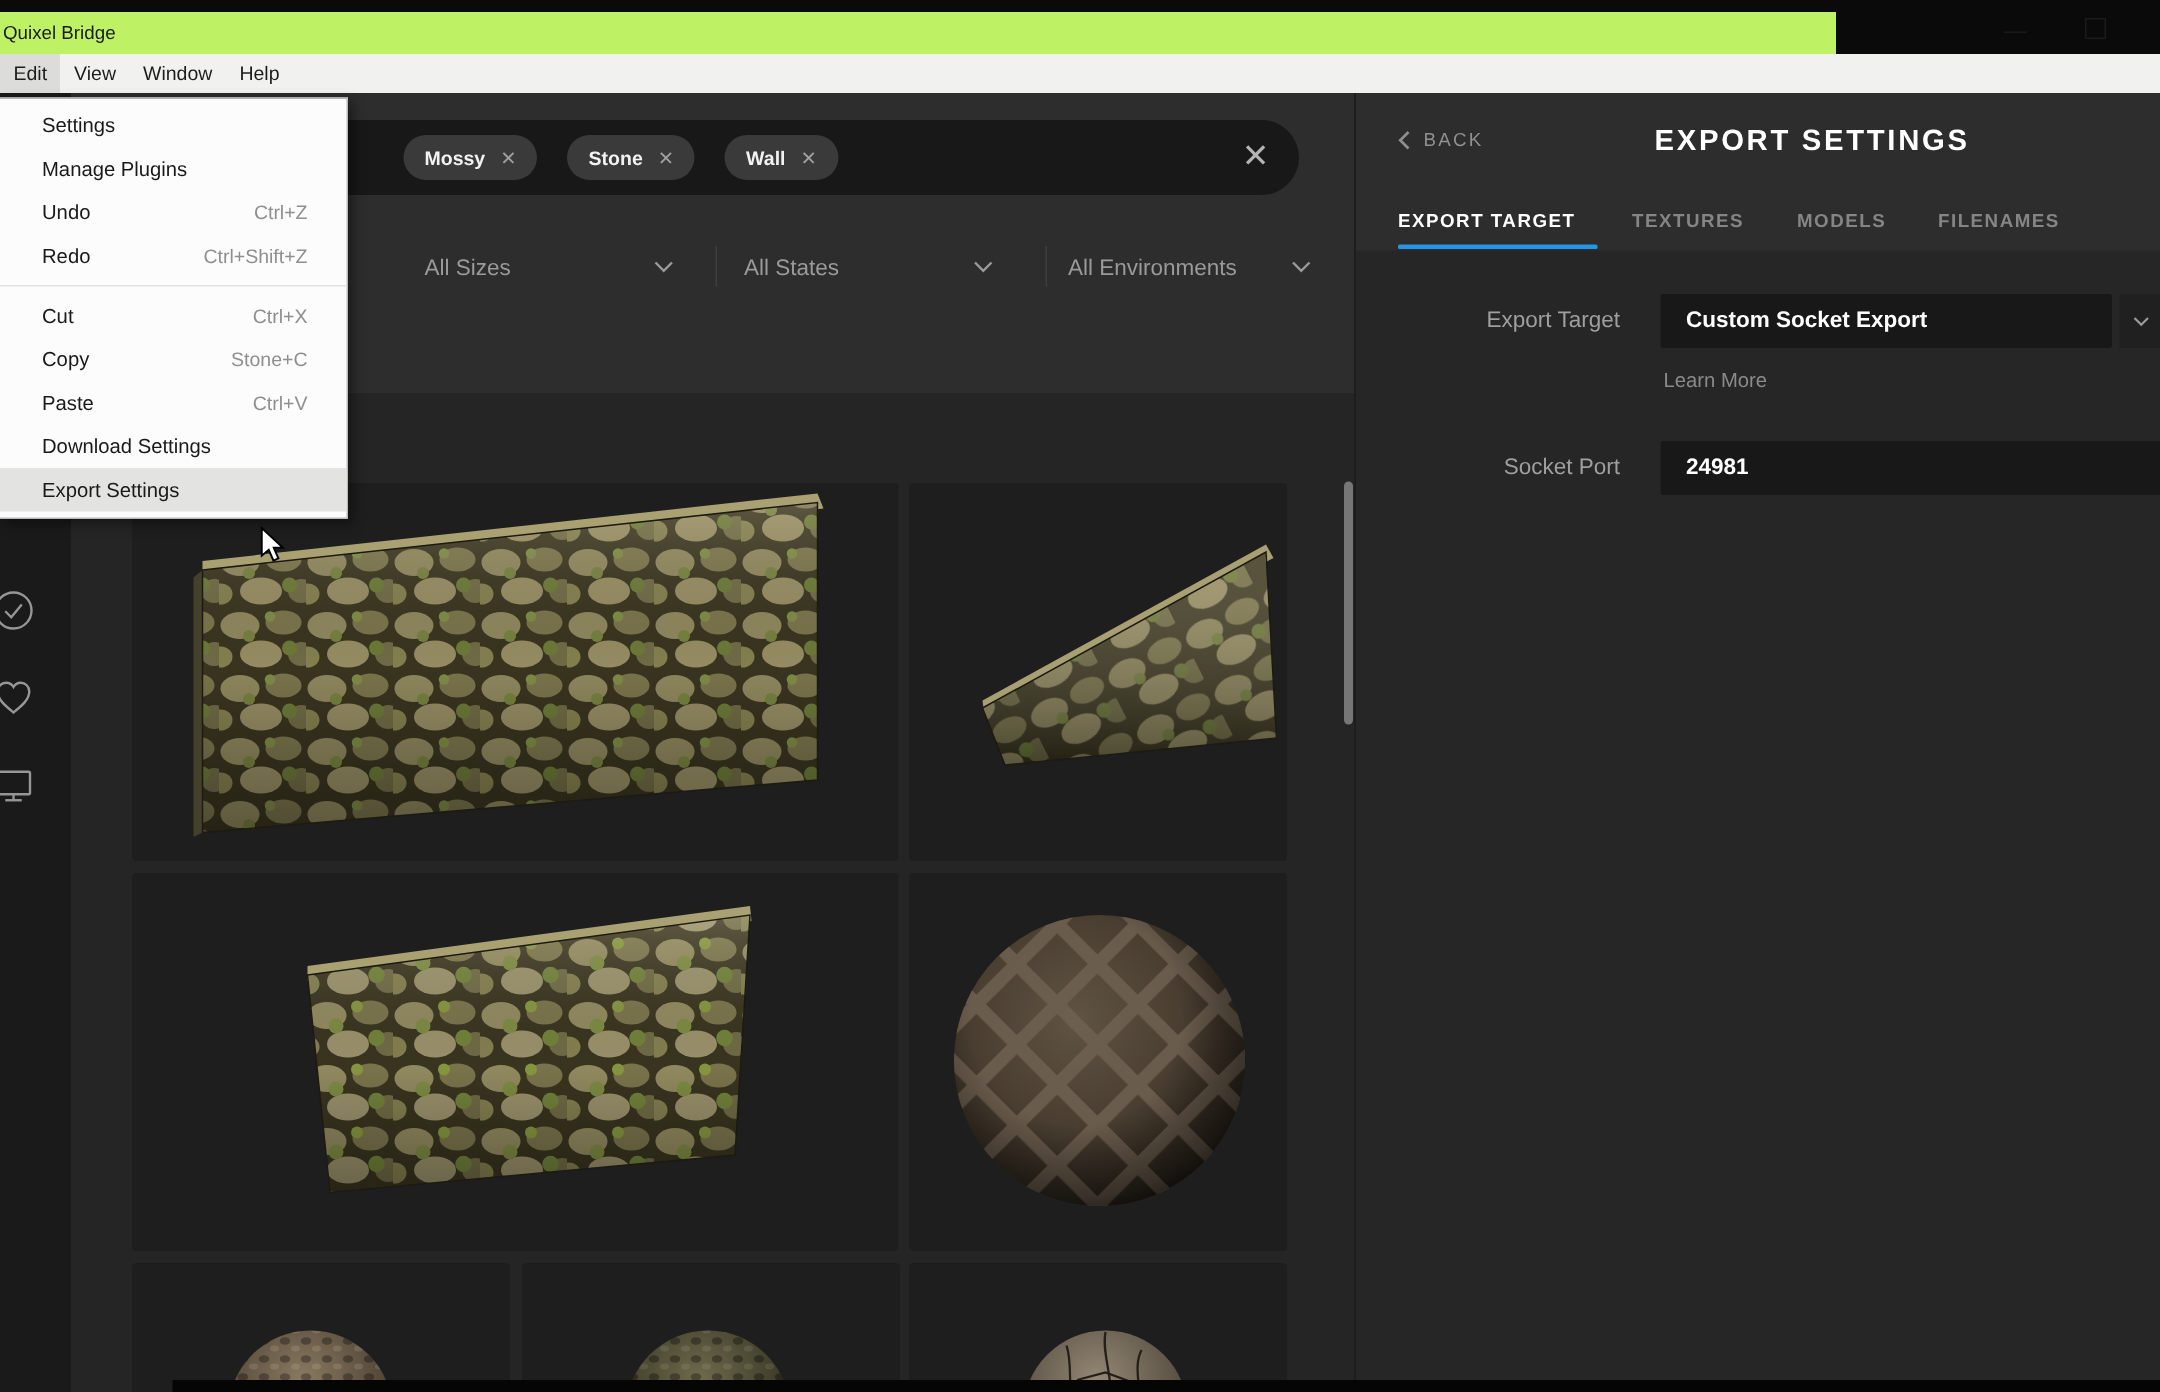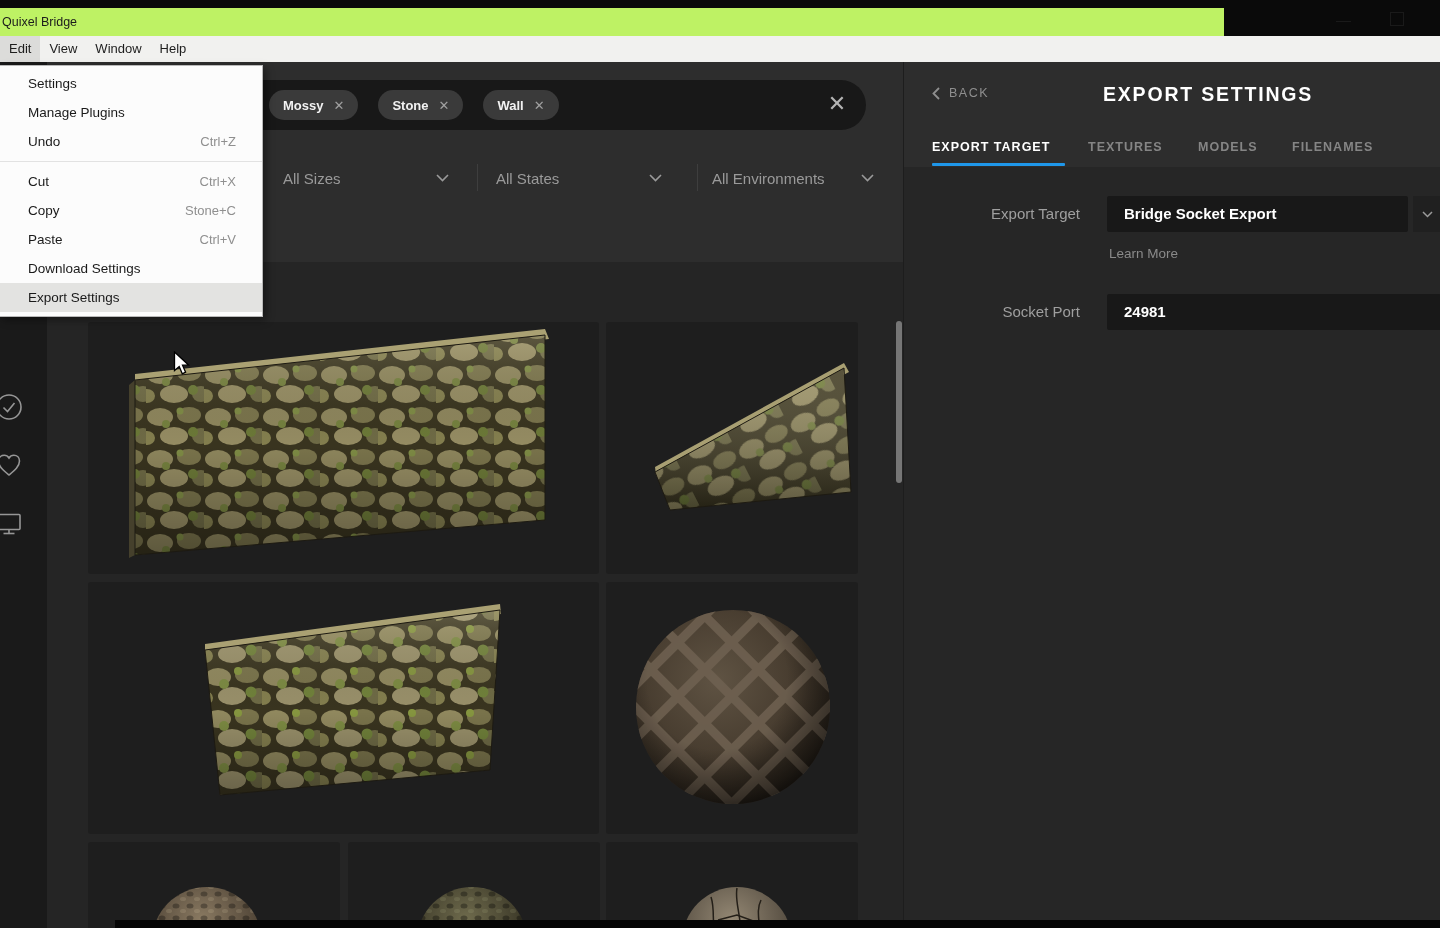--- a/index.html
+++ b/index.html
@@ -55,21 +55,21 @@
 
   .field-label { position:absolute; left:28px; width:148px; text-align:right; font-size:15px; color:#9f9f9f; }
   .dd-box { position:absolute; left:203px; top:134px; width:301px; height:36px; background:#181818; border-radius:2px; }
   .dd-value { padding-left:17px; line-height:36px; font-size:15px; font-weight:bold; color:#fff; }
   .dd-chevron-box { position:absolute; left:509px; top:134px; width:28px; height:36px; background:#202020; display:flex; align-items:center; justify-content:center; }
   .learn-more { position:absolute; left:205px; top:184px; font-size:13.5px; color:#8a8a8a; cursor:default; }
   .port-box { position:absolute; left:203px; top:232px; width:334px; height:36px; background:#181818; border-radius:2px; }
   .port-value { padding-left:17px; line-height:36px; font-size:15px; font-weight:bold; color:#fff; }
 
   
-  .edit-menu { position:absolute; left:0; top:65px; width:263px; background:#fcfcfc; border:1px solid #b9b9b9; border-left:none; box-shadow:3px 3px 8px rgba(0,0,0,0.4); z-index:50; padding:3px 0 4px 0; }
+  .edit-menu { position:absolute; left:0; top:65px; width:232px; background:#fcfcfc; border:1px solid #b9b9b9; border-left:none; box-shadow:3px 3px 8px rgba(0,0,0,0.4); z-index:50; padding:3px 0 4px 0; }
   .menu-item { height:29px; display:flex; align-items:center; justify-content:space-between; padding:0 26px 0 28px; font-size:13.5px; color:#1a1a1a; cursor:default; }
   .menu-item.hl { background:#e3e3e1; }
   .menu-shortcut { color:#8f8f8f; font-size:13px; }
   .menu-sep { height:1px; background:#e2e2e2; margin:5px 0; }
 
   .cursor { position:absolute; left:173px; top:351px; z-index:100; }
   .bottom-bar { position:absolute; left:115px; top:920px; width:1325px; height:8px; background:#050505; z-index:60; }
   .top-strip { position:absolute; left:0; top:0; width:1440px; height:8px; background:#0a0a0a; }
 </style>
 </head>
@@ -324,21 +324,21 @@
     <div class="tabs">
       <span class="tab active" style="width:156px">EXPORT TARGET</span>
       <span class="tab" style="width:110px">TEXTURES</span>
       <span class="tab" style="width:94px">MODELS</span>
       <span class="tab">FILENAMES</span>
     </div>
     <div class="tab-underline"></div>
 
     <div class="field-label" style="top:143px">Export Target</div>
     <div class="dd-box">
-      <div class="dd-value">Bridge Socket Export</div>
+      <div class="dd-value">Custom Socket Export</div>
     </div>
     <div class="dd-chevron-box">
       <svg width="11" height="7" viewBox="0 0 11 7">
           <polyline points="1,1 5.5,5.5 10,1" fill="none" stroke="#9a9a9a" stroke-width="1.5"></polyline>
         </svg>
     </div>
     <div class="learn-more">Learn More</div>
 
     <div class="field-label" style="top:241px">Socket Port</div>
     <div class="port-box">
@@ -352,20 +352,24 @@
       <span class="menu-shortcut"></span>
     </div>
     <div class="menu-item">
       <span>Manage Plugins</span>
       <span class="menu-shortcut"></span>
     </div>
     <div class="menu-item">
       <span>Undo</span>
       <span class="menu-shortcut">Ctrl+Z</span>
     </div>
+    <div class="menu-item">
+      <span>Redo</span>
+      <span class="menu-shortcut">Ctrl+Shift+Z</span>
+    </div>
     <div class="menu-sep"></div>
     <div class="menu-item">
       <span>Cut</span>
       <span class="menu-shortcut">Ctrl+X</span>
     </div>
     <div class="menu-item">
       <span>Copy</span>
       <span class="menu-shortcut">Stone+C</span>
     </div>
     <div class="menu-item">

